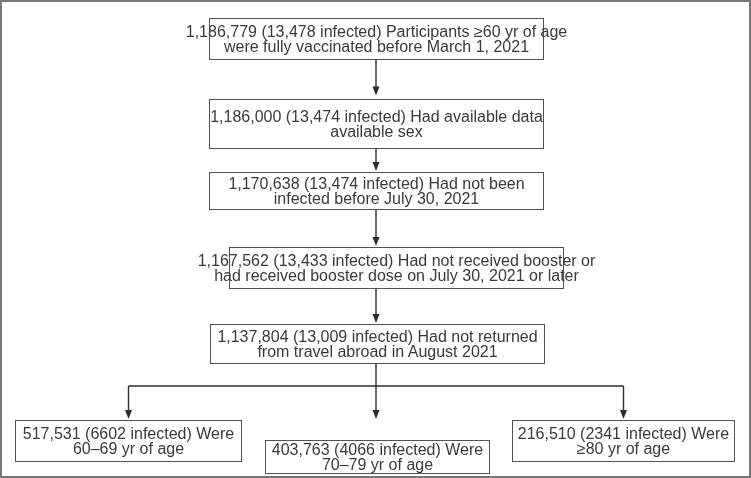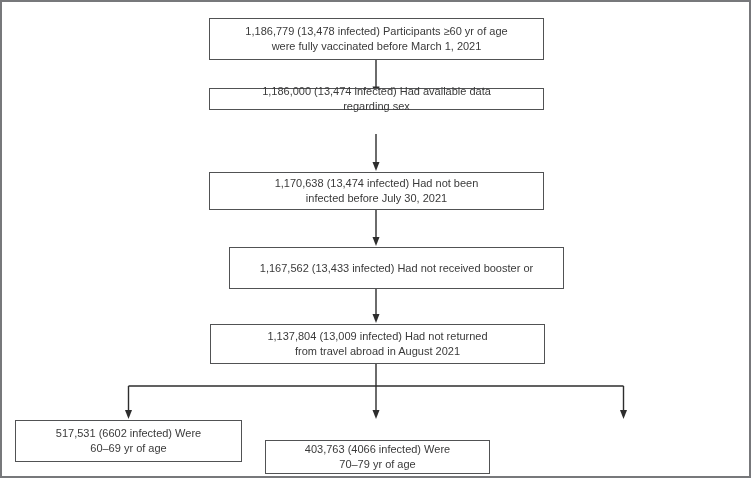--- a/index.html
+++ b/index.html
@@ -30,21 +30,21 @@
     box-sizing: border-box;
     border: 1.3px solid var(--box-border, #515254);
     background: #ffffff;
     display: flex;
     flex-direction: column;
     justify-content: center;
     align-items: center;
     text-align: center;
   }
   .box .line {
-    font-size: 11px;
+    font-size: 16px;
     line-height: 15px;
     color: var(--text, #3a3a3a);
     white-space: nowrap;
   }
 </style>
 </head>
 <body>
 
 <div class="frame">
 
@@ -76,43 +76,48 @@
       <line x1="621.5" y1="384" x2="621.5" y2="408"></line>
       <polygon points="618,408 625,408 621.5,417" stroke="none"></polygon>
     </g>
   </svg>
 
   <div class="box" style="left:207px; top:16px; width:335px; height:42px;">
     <div class="line">1,186,779 (13,478 infected) Participants ≥60 yr of age</div>
     <div class="line">were fully vaccinated before March 1, 2021</div>
   </div>
 
-  <div class="box" style="left:207px; top:86px; width:335px; height:22px;text-align:right;">
+  <div class="box" style="left:207px; top:97px; width:335px; height:50px;text-align:right;">
     <div class="line">1,186,000 (13,474 infected) Had available data</div>
-    <div class="line">regarding sex</div>
+    <div class="line">available sex</div>
   </div>
 
   <div class="box" style="left:207px; top:170px; width:335px; height:38px;">
     <div class="line">1,170,638 (13,474 infected) Had not been</div>
     <div class="line">infected before July 30, 2021</div>
   </div>
 
   <div class="box" style="left:207px; top:245px; width:335px; height:42px;margin-left:20px;">
     <div class="line">1,167,562 (13,433 infected) Had not received booster or</div>
+    <div class="line">had received booster dose on July 30, 2021 or later</div>
   </div>
 
   <div class="box" style="left:208px; top:322px; width:335px; height:40px;">
     <div class="line">1,137,804 (13,009 infected) Had not returned</div>
     <div class="line">from travel abroad in August 2021</div>
   </div>
 
   <div class="box" style="left:13px; top:418px; width:227px; height:42px;text-align:center;">
     <div class="line">517,531 (6602 infected) Were</div>
     <div class="line">60–69 yr of age</div>
   </div>
 
   <div class="box" style="left:263px; top:418px; width:225px; height:34px;margin-top:20px;">
     <div class="line">403,763 (4066 infected) Were</div>
     <div class="line">70–79 yr of age</div>
   </div>
 
+  <div class="box" style="left:510px; top:418px; width:223px; height:42px;">
+    <div class="line">216,510 (2341 infected) Were</div>
+    <div class="line">≥80 yr of age</div>
+  </div>
 
 </div>
 
 </body></html>

